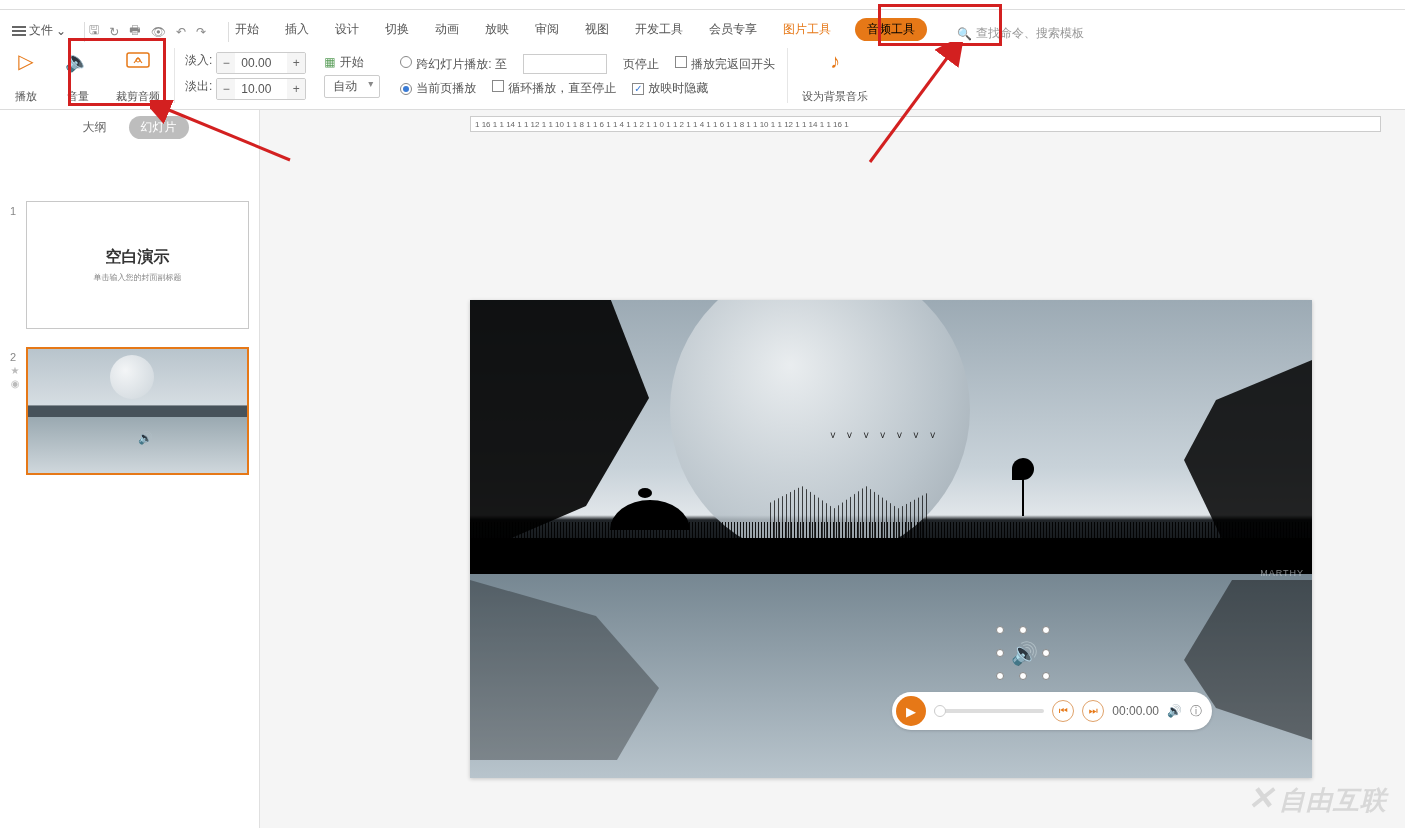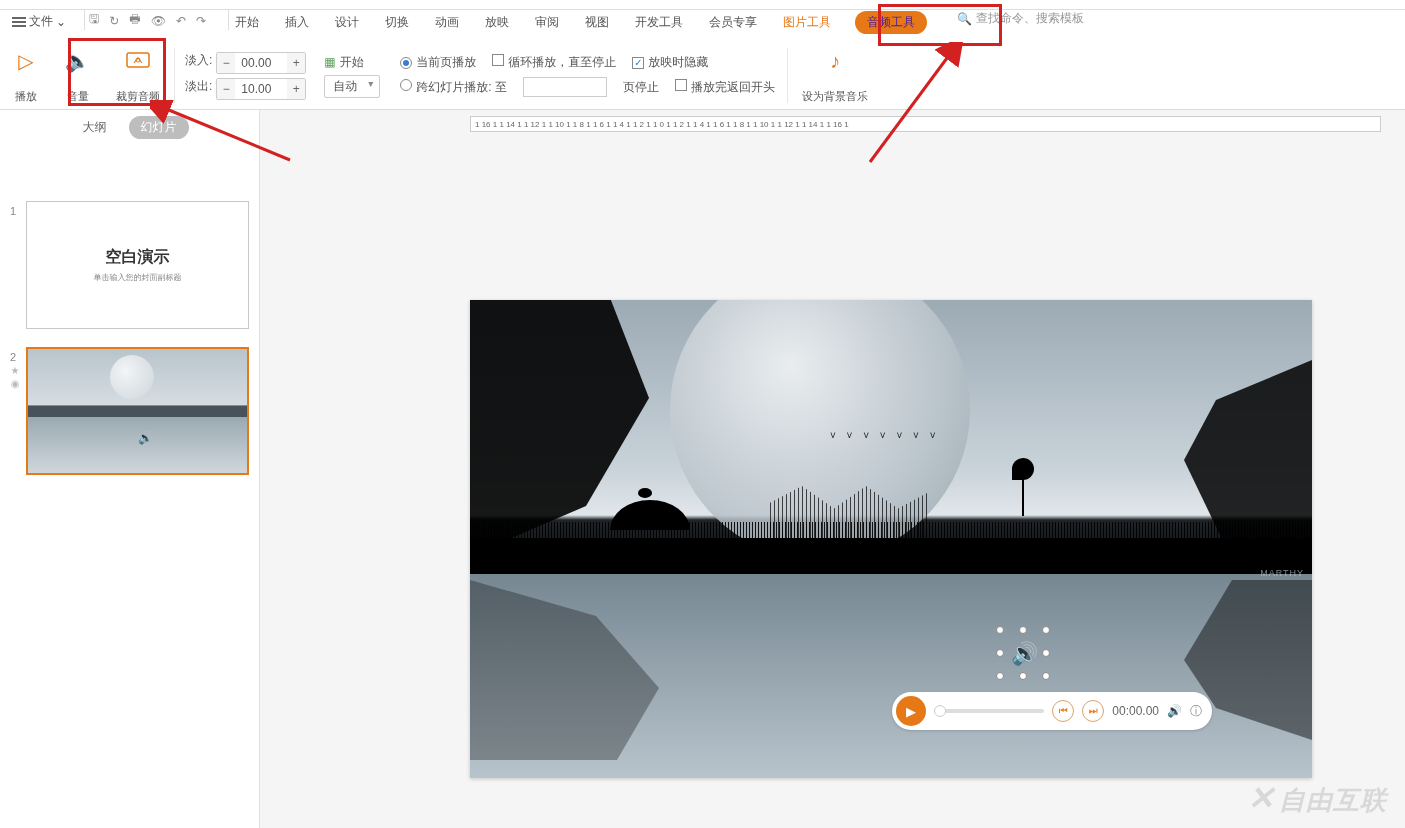--- a/index.html
+++ b/index.html
@@ -2,31 +2,31 @@
 <html><head>
 <meta charset="utf-8">
 <style>
 * { box-sizing: border-box; margin: 0; padding: 0; font-family: "Microsoft YaHei", sans-serif; }
 body { width: 1405px; height: 828px; background: #f0f0f0; overflow: hidden; position: relative; }
 
 
 .topbar { height: 10px; background: #fff; border-bottom: 1px solid #ddd; display: flex; align-items: center; padding: 0 6px; gap: 6px; }
 
 
-.menubar { height: 32px; background: #fff; display: flex; align-items: flex-start; padding: 0 6px; font-size: 12px; color: #555; }
+.menubar { height: 32px; background: #fff; display: flex; align-items: flex-end; padding: 0 6px; font-size: 12px; color: #555; }
 .file-menu { display: flex; align-items: center; gap: 3px; margin-right: 8px; padding: 3px 6px; }
 .file-menu .ham { width: 14px; display: inline-block; }
 .file-menu .ham span { display:block; height:2px; background:#666; margin:2px 0; }
 .qa-icons { display: flex; align-items: center; gap: 10px; margin-right: 18px; color: #888; }
 .qa-icons span { cursor: pointer; }
 .divider-v { width:1px; height:20px; background:#ddd; margin:0 4px; }
 .tabs { display: flex; align-items: center; gap: 22px; }
 .tabs .tab { cursor: pointer; padding: 4px 2px; }
 .tabs .tab.orange { color: #e67817; }
-.tabs .pill { background: #e67817; color: #4c1d95; padding: 3px 12px; border-radius: 12px; }
+.tabs .pill { background: #e67817; color: #000000; padding: 3px 12px; border-radius: 12px; }
 .search-area { margin-left: 30px; display:flex; align-items:center; color:#999; font-size:12px; }
 .search-area .mag { margin-right:4px; }
 
 
 .highlight-red { position: absolute; border: 3px solid #d32020; pointer-events: none; z-index: 30; }
 .hl1 { left: 68px; top: 38px; width: 98px; height: 68px; }
 .hl2 { left: 878px; top: 4px; width: 124px; height: 42px; }
 
 
 .ribbon { height: 68px; background: #fff; border-bottom: 1px solid #dcdcdc; display: flex; align-items: stretch; font-size: 12px; color: #555; }
@@ -208,29 +208,29 @@
     <div class="start-row">
       <span style="color:#5a9e5a">▦</span>
       <span>开始</span>
     </div>
     <div class="auto-sel">
       <span>自动</span>
     </div>
   </div>
   <div class="opts-col">
     <div class="opt-row">
-      <label><span class="radio checked"></span><span>当前页播放</span></label>
-      <label><span class="chk"></span><span>循环播放，直至停止</span></label>
-      <label><span class="chk checked"></span><span>放映时隐藏</span></label>
-    </div>
-    <div class="opt-row">
       <label><span class="radio"></span><span>跨幻灯片播放: 至</span></label>
       <input class="page-stop-in" style="">
       <span>页停止</span>
       <label><span class="chk"></span><span>播放完返回开头</span></label>
+    </div>
+    <div class="opt-row">
+      <label><span class="radio checked"></span><span>当前页播放</span></label>
+      <label><span class="chk"></span><span>循环播放，直至停止</span></label>
+      <label><span class="chk checked"></span><span>放映时隐藏</span></label>
     </div>
   </div>
   <div class="rb-sep"></div>
   <div class="rb-group big">
     <div class="rb-icon-large">♪</div>
     <div class="rb-label">设为背景音乐</div>
   </div>
 </div>
 
 <div class="highlight-red hl1"></div>

